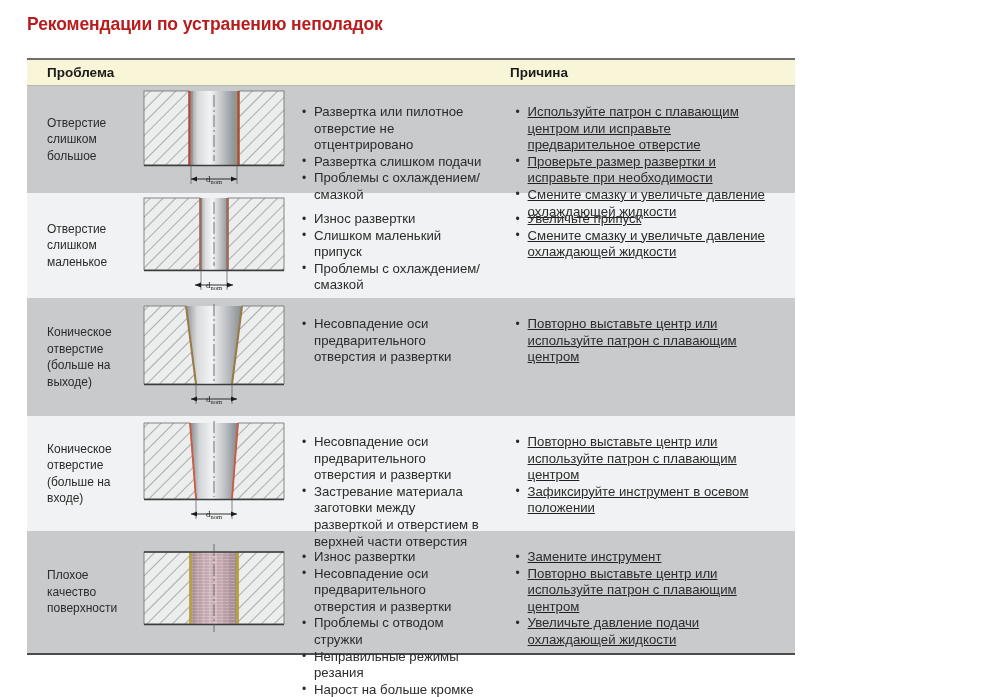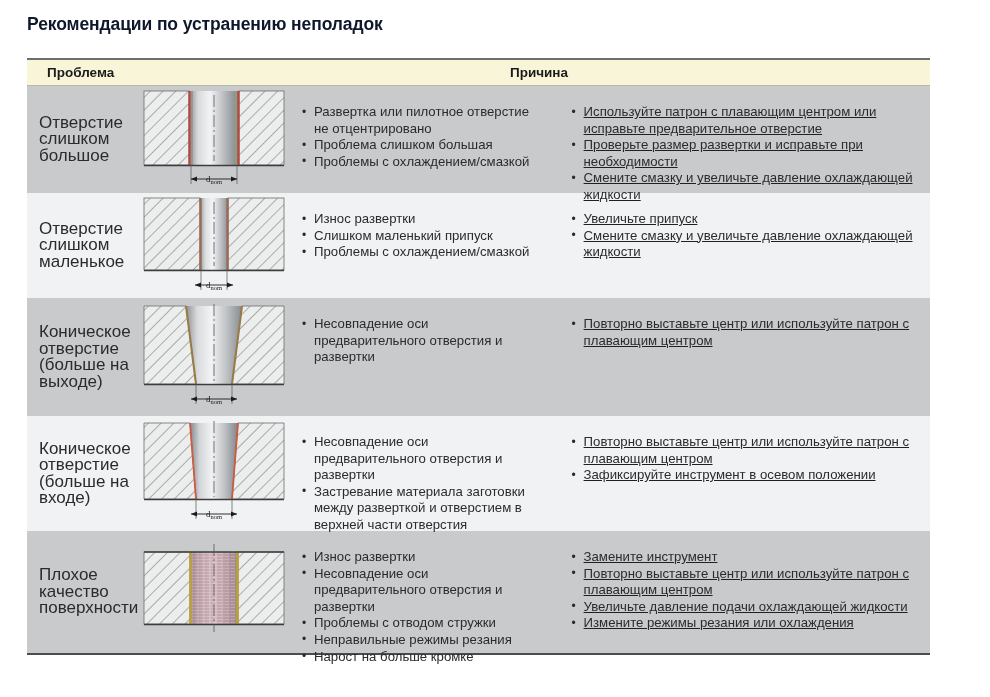--- a/index.html
+++ b/index.html
@@ -22,28 +22,28 @@
     background: #ffffff;
   }
 
   .page-title {
     position: absolute;
     left: 27px;
     top: 14px;
     font-size: 17.5px;
     font-weight: bold;
     letter-spacing: -0.1px;
-    color: #0f172a;
+    color: #b91c1c;
   }
 
   .table {
     position: absolute;
     left: 27px;
     top: 58px;
-    width: 903px;
+    width: 768px;
     border-top: 2.5px solid #6e6e6e;
     border-bottom: 2.5px solid #4c4c4c;
     box-sizing: border-box;
   }
 
   .thead {
     display: flex;
     background: #f9f5d8;
     height: 25px;
     align-items: center;
@@ -67,23 +67,23 @@
 
   .cell-problem {
     width: 265px;
     box-sizing: border-box;
     position: relative;
     display: flex;
     align-items: center;
   }
   .problem-label {
     width: 112px;
-    padding-left: 12px;
+    padding-left: 20px;
     box-sizing: border-box;
-    font-size: 17px;
+    font-size: 12px;
     line-height: 16.5px;
     color: #2b2b2b;
   }
   .diagram-wrap {
     flex: 1;
     display: flex;
     align-items: center;
     justify-content: flex-start;
   }
 
@@ -185,21 +185,21 @@
             <line x1="52" y1="90" x2="98" y2="90" stroke="#1b1b1b" stroke-width="0.9"></line>
             <polygon points="52,90 58,87.6 58,92.4" fill="#1b1b1b"></polygon>
             <polygon points="98,90 92,87.6 92,92.4" fill="#1b1b1b"></polygon>
             <text class="dim-label" x="75" y="93" text-anchor="middle">d<tspan class="sub" dy="2">nom</tspan></text>
           </svg>
         </div>
       </div>
       <div class="cell-cause">
         <ul class="bullets">
           <li>Развертка или пилотное отверстие не отцентрировано</li>
-          <li>Проблема слишком большая</li>
+          <li>Развертка слишком подачи</li>
           <li>Проблемы с охлаждением/смазкой</li>
         </ul>
       </div>
       <div class="cell-solution">
         <ul class="bullets">
           <li>Используйте патрон с плавающим центром или исправьте предварительное отверстие</li>
           <li>Проверьте размер развертки и исправьте при необходимости</li>
           <li>Смените смазку и увеличьте давление охлаждающей жидкости</li>
         </ul>
       </div>
@@ -435,19 +435,18 @@
           <li>Проблемы с отводом стружки</li>
           <li>Неправильные режимы резания</li>
           <li>Нарост на больше кромке</li>
         </ul>
       </div>
       <div class="cell-solution">
         <ul class="bullets">
           <li>Замените инструмент</li>
           <li>Повторно выставьте центр или используйте патрон с плавающим центром</li>
           <li>Увеличьте давление подачи охлаждающей жидкости</li>
-          <li>Измените режимы резания или охлаждения</li>
         </ul>
       </div>
     </div>
 
   </div>
 </div>
 
 </body></html>

